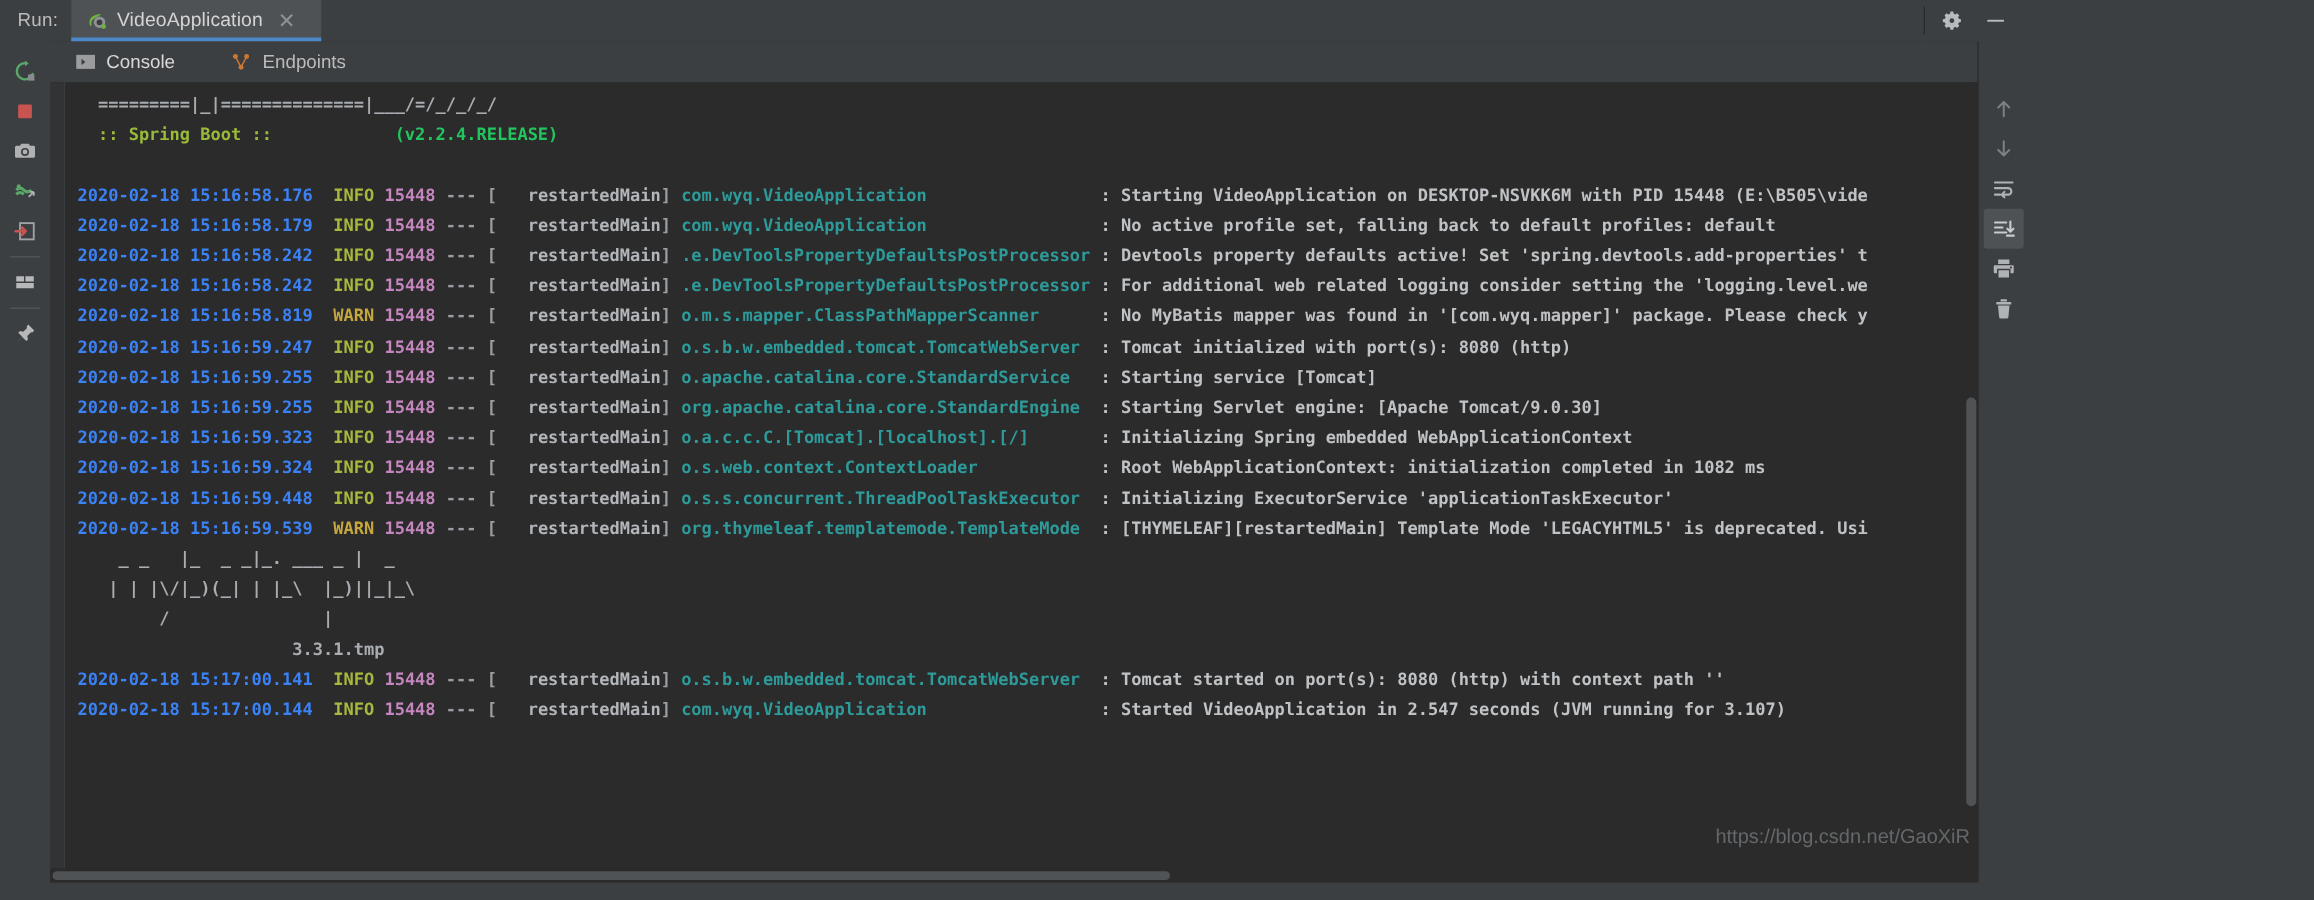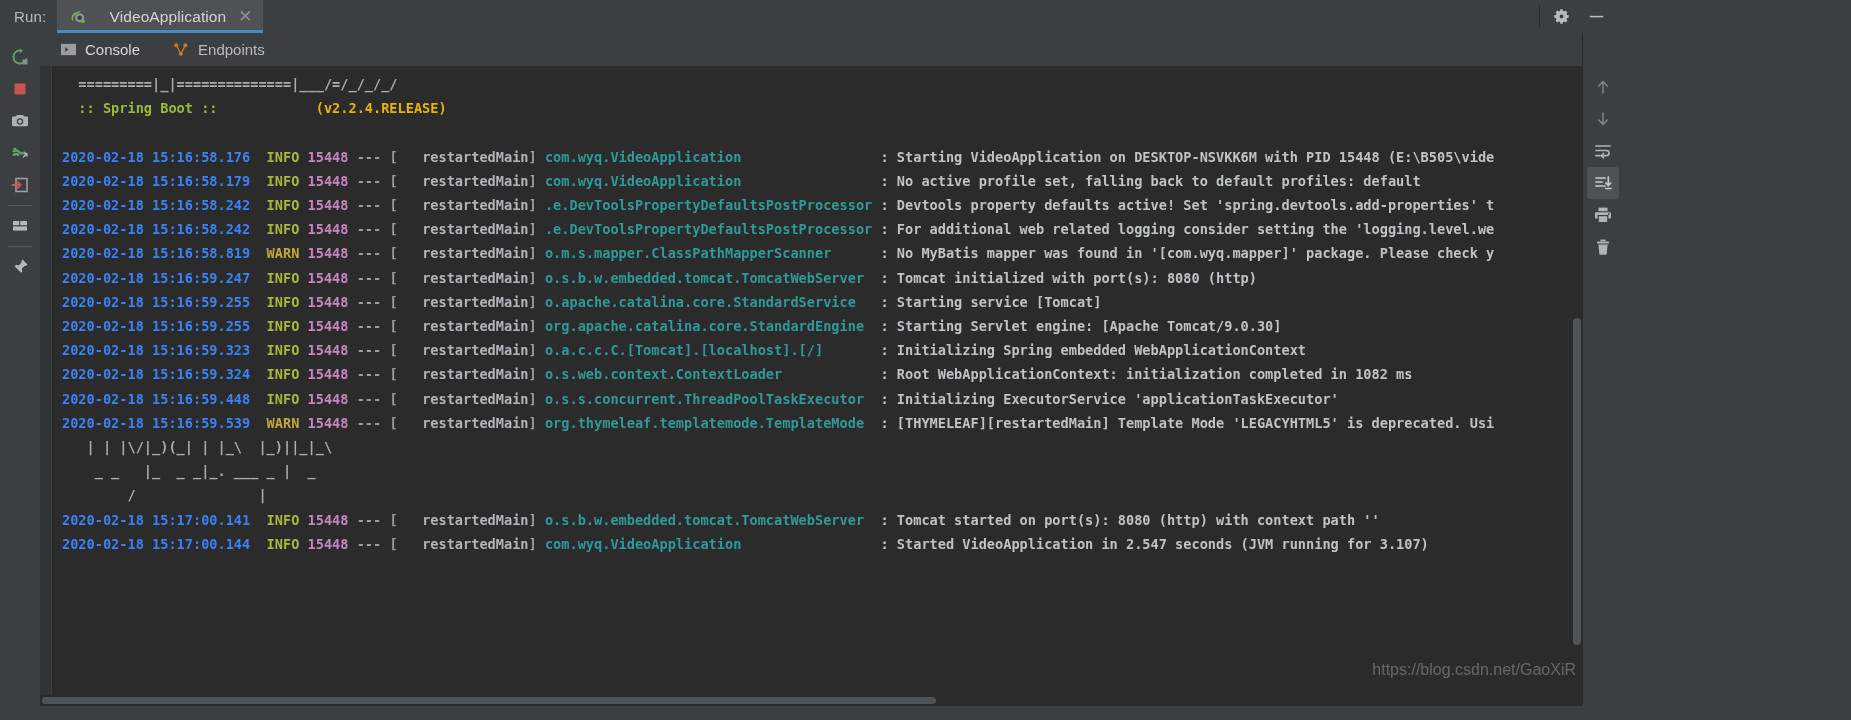--- a/index.html
+++ b/index.html
@@ -42,21 +42,21 @@
     align-items: center;
     padding: 0 10px 0 12px;
     position: relative;
     background: #4e5254;
     min-width: 200px;
   }
   .run-tab .tab-title {
     color: #d4d4d4;
     font-family: "Liberation Sans", sans-serif;
     font-size: 15.5px;
-    margin-left: 23px;
+    margin-left: 7px;
     margin-right: 12px;
     letter-spacing: .1px;
   }
   .run-tab .tab-underline {
     position: absolute;
     left: 0; right: 0; bottom: 0;
     height: 3px;
     background: #4a88c7;
   }
   .close-x {
@@ -115,21 +115,21 @@
     display: flex;
     flex-direction: column;
     min-width: 0;
     background: #2b2b2b;
   }
   .tabstrip {
     height: 33px;
     background: #3c3f41;
     display: flex;
     align-items: center;
-    gap: 4px;
+    gap: 16px;
     padding-left: 6px;
     flex: 0 0 33px;
   }
   .ctab {
     display: flex; align-items: center; gap: 8px;
     padding: 0 14px; height: 33px;
     color: #bbbbbb;
     font-family: "Liberation Sans", sans-serif;
     font-size: 15px;
     cursor: pointer;
@@ -167,21 +167,21 @@
   }
   .ts      { color: #3b82f6; }
   .lvl-info{ color: #a9b83c; }
   .lvl-warn{ color: #c5a73b; text-align: right; }
   .pid     { color: #c586c0; }
   .dashes  { color: #9a9ea2; }
   .thread  { color: #b2b6ba; }
   .logger  { color: #2e9a9a; }
   .msg     { color: #c0c3c6; margin-top: 28px; }
   .banner-green { color: #9aba3a; text-align: right; }
-  .banner-gray  { color: #eab308; }
+  .banner-gray  { color: #22c55e; }
   .ascii   { color: #a9adb1; }
 
   .scrollbar-v {
     position: absolute;
     right: 0; top: 0; bottom: 0;
     width: 10px;
     background: #2b2b2b;
   }
   .scrollbar-v .thumb {
     position: absolute;
@@ -346,23 +346,24 @@
             <div class="logline"><span class="ts">2020-02-18 15:16:58.242</span><span class="lvl-info">  INFO</span><span class="pid"> 15448</span><span class="dashes"> --- [</span><span class="thread">   restartedMain</span><span class="dashes">]</span><span class="logger"> .e.DevToolsPropertyDefaultsPostProcessor</span><span class="msg"> : Devtools property defaults active! Set 'spring.devtools.add-properties' t</span></div>
             <div class="logline"><span class="ts">2020-02-18 15:16:58.242</span><span class="lvl-info">  INFO</span><span class="pid"> 15448</span><span class="dashes"> --- [</span><span class="thread">   restartedMain</span><span class="dashes">]</span><span class="logger"> .e.DevToolsPropertyDefaultsPostProcessor</span><span class="msg"> : For additional web related logging consider setting the 'logging.level.we</span></div>
             <div class="logline"><span class="ts">2020-02-18 15:16:58.819</span><span class="lvl-warn">  WARN</span><span class="pid"> 15448</span><span class="dashes"> --- [</span><span class="thread">   restartedMain</span><span class="dashes">]</span><span class="logger"> o.m.s.mapper.ClassPathMapperScanner     </span><span class="msg"> : No MyBatis mapper was found in '[com.wyq.mapper]' package. Please check y</span></div>
             <div class="logline"><span class="ts">2020-02-18 15:16:59.247</span><span class="lvl-info">  INFO</span><span class="pid"> 15448</span><span class="dashes"> --- [</span><span class="thread">   restartedMain</span><span class="dashes">]</span><span class="logger"> o.s.b.w.embedded.tomcat.TomcatWebServer </span><span class="msg"> : Tomcat initialized with port(s): 8080 (http)</span></div>
             <div class="logline"><span class="ts">2020-02-18 15:16:59.255</span><span class="lvl-info">  INFO</span><span class="pid"> 15448</span><span class="dashes"> --- [</span><span class="thread">   restartedMain</span><span class="dashes">]</span><span class="logger"> o.apache.catalina.core.StandardService  </span><span class="msg"> : Starting service [Tomcat]</span></div>
             <div class="logline"><span class="ts">2020-02-18 15:16:59.255</span><span class="lvl-info">  INFO</span><span class="pid"> 15448</span><span class="dashes"> --- [</span><span class="thread">   restartedMain</span><span class="dashes">]</span><span class="logger"> org.apache.catalina.core.StandardEngine </span><span class="msg"> : Starting Servlet engine: [Apache Tomcat/9.0.30]</span></div>
             <div class="logline"><span class="ts">2020-02-18 15:16:59.323</span><span class="lvl-info">  INFO</span><span class="pid"> 15448</span><span class="dashes"> --- [</span><span class="thread">   restartedMain</span><span class="dashes">]</span><span class="logger"> o.a.c.c.C.[Tomcat].[localhost].[/]      </span><span class="msg"> : Initializing Spring embedded WebApplicationContext</span></div>
             <div class="logline"><span class="ts">2020-02-18 15:16:59.324</span><span class="lvl-info">  INFO</span><span class="pid"> 15448</span><span class="dashes"> --- [</span><span class="thread">   restartedMain</span><span class="dashes">]</span><span class="logger"> o.s.web.context.ContextLoader           </span><span class="msg"> : Root WebApplicationContext: initialization completed in 1082 ms</span></div>
             <div class="logline"><span class="ts">2020-02-18 15:16:59.448</span><span class="lvl-info">  INFO</span><span class="pid"> 15448</span><span class="dashes"> --- [</span><span class="thread">   restartedMain</span><span class="dashes">]</span><span class="logger"> o.s.s.concurrent.ThreadPoolTaskExecutor </span><span class="msg"> : Initializing ExecutorService 'applicationTaskExecutor'</span></div>
             <div class="logline"><span class="ts">2020-02-18 15:16:59.539</span><span class="lvl-warn">  WARN</span><span class="pid"> 15448</span><span class="dashes"> --- [</span><span class="thread">   restartedMain</span><span class="dashes">]</span><span class="logger"> org.thymeleaf.templatemode.TemplateMode </span><span class="msg"> : [THYMELEAF][restartedMain] Template Mode 'LEGACYHTML5' is deprecated. Usi</span></div>
+            <div class="logline"><span class="ascii">    _ _   |_  _ _|_. ___ _ |  _</span></div>
             <div class="logline"><span class="ascii">   | | |\/|_)(_| | |_\  |_)||_|_\</span></div>
-            <div class="logline"><span class="ascii">    _ _   |_  _ _|_. ___ _ |  _</span></div>
             <div class="logline"><span class="ascii">        /               |</span></div>
+            <div class="logline"><span class="ascii">                     3.3.1.tmp</span></div>
             <div class="logline"><span class="ts">2020-02-18 15:17:00.141</span><span class="lvl-info">  INFO</span><span class="pid"> 15448</span><span class="dashes"> --- [</span><span class="thread">   restartedMain</span><span class="dashes">]</span><span class="logger"> o.s.b.w.embedded.tomcat.TomcatWebServer </span><span class="msg"> : Tomcat started on port(s): 8080 (http) with context path ''</span></div>
             <div class="logline"><span class="ts">2020-02-18 15:17:00.144</span><span class="lvl-info">  INFO</span><span class="pid"> 15448</span><span class="dashes"> --- [</span><span class="thread">   restartedMain</span><span class="dashes">]</span><span class="logger"> com.wyq.VideoApplication                </span><span class="msg"> : Started VideoApplication in 2.547 seconds (JVM running for 3.107)</span></div>
           </div>
         <div class="scrollbar-v">
           <div class="thumb" style="top:40%;height:52%"></div>
         </div>
         <div class="watermark">https://blog.csdn.net/GaoXiR</div>
       </div>
 
       <div class="scrollbar-h">

